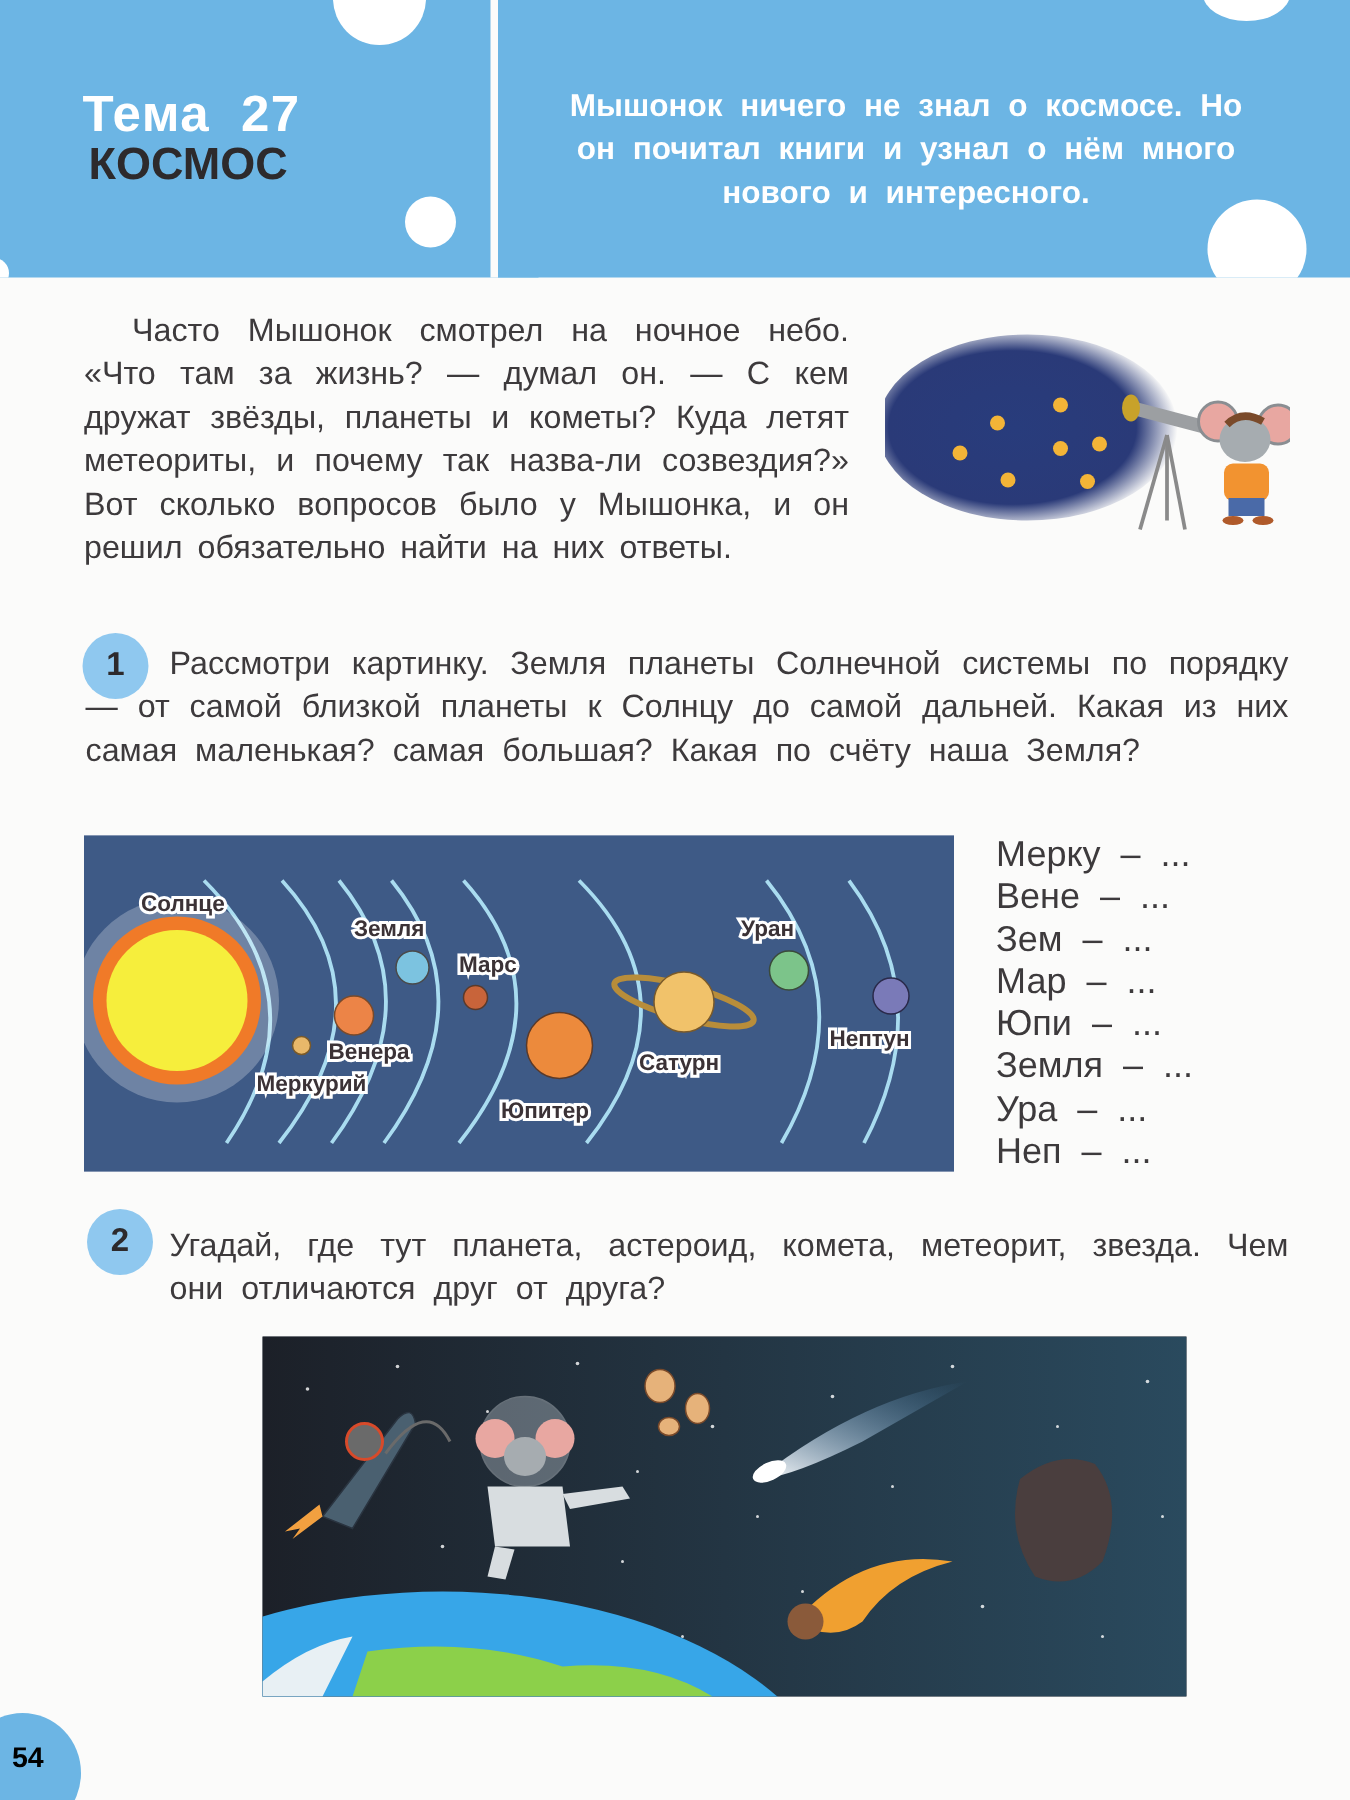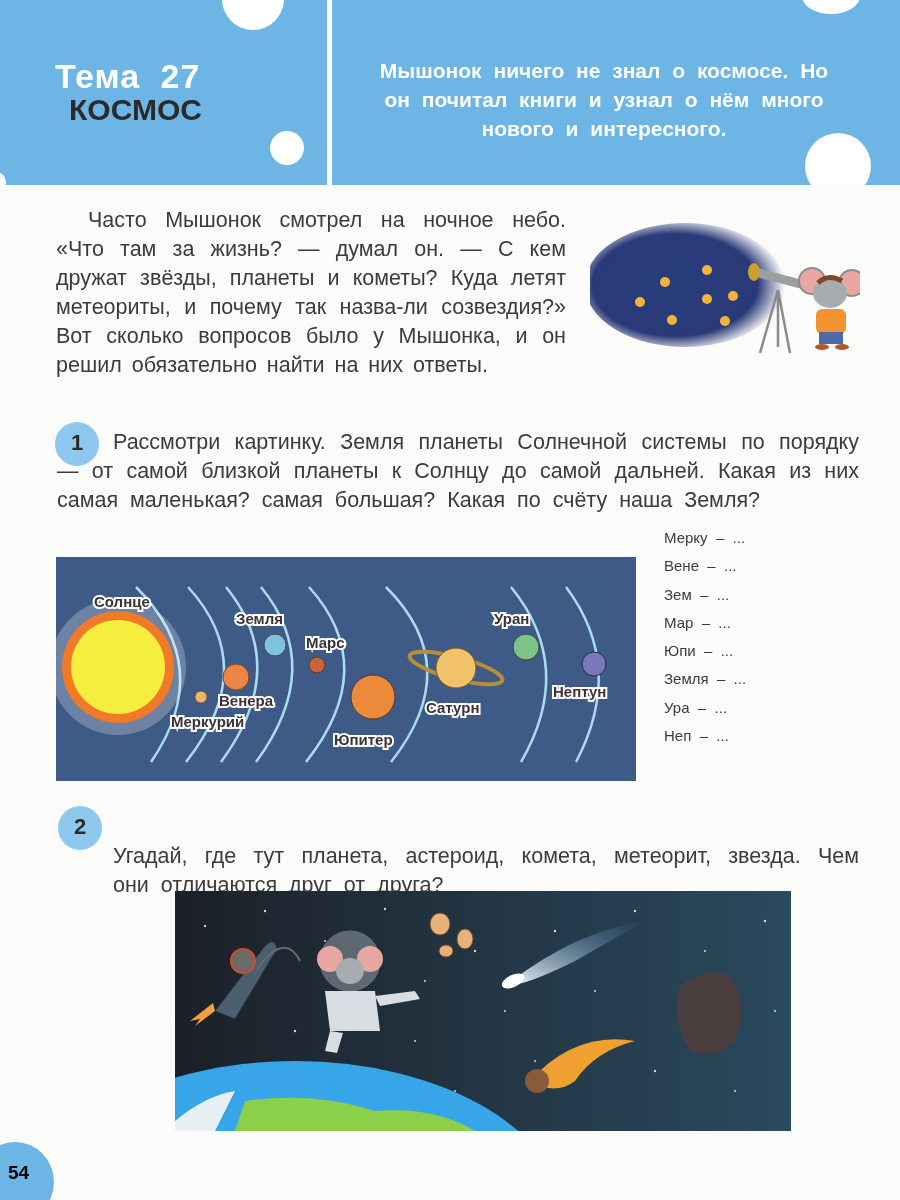--- a/index.html
+++ b/index.html
@@ -2,31 +2,31 @@
 <html><head>
 <meta charset="utf-8">
 <style>
   html, body { margin:0; padding:0; }
   body { width:900px; height:1200px; background:#fbfbfa; position:relative; overflow:hidden; font-family:"Liberation Sans", sans-serif; color:#3d3a3c; }
   .hdr-left { position:absolute; left:0; top:0; width:327px; height:185px; background:#6cb5e4; overflow:hidden;padding-left:32px; }
   .hdr-right { position:absolute; left:332px; top:0; width:568px; height:185px; background:#6cb5e4; overflow:hidden;text-align:center; }
   .hdr-divider { position:absolute; left:327px; top:0; width:5px; height:185px; background:#fbfbfa; }
   .dot { position:absolute; border-radius:50%; background:#fff; }
   .tema { position:absolute; left:55px; top:57px; font-size:34px; font-weight:bold; color:#fff; letter-spacing:1px; word-spacing:10px; }
-  .tema-sub { position:absolute; left:69px; top:93px; font-size:30px; font-weight:bold; color:#2d2a2c; }
+  .tema-sub { position:absolute; left:59px; top:93px; font-size:30px; font-weight:bold; color:#2d2a2c; }
   .intro-hdr { position:absolute; left:32px; top:56px; width:480px; font-size:21px; font-weight:bold; color:#fff; line-height:29px; word-spacing:6px; }
   .story { position:absolute; left:56px; top:206px; width:510px; font-size:21.5px; line-height:29px; text-align:justify; word-spacing:4px; }
   .story p { margin:0; text-indent:32px; }
   .telescope { position:absolute; left:590px; top:205px; width:270px; height:150px; }
   .task-num { position:absolute; width:44px; height:44px; border-radius:50%; background:#8fc8ef; font-weight:bold; font-size:22px; color:#2d2a2c; text-align:center; line-height:42px; }
   .task-text { position:absolute; font-size:21.5px; line-height:29px; text-align:justify; word-spacing:6px; }
   .t1 { left:57px; top:428px; width:802px; text-indent:56px; }
-  .t2 { left:113px; top:816px; width:746px;margin-top:26px; }
+  .t2 { left:113px; top:816px; width:746px; }
   .solar { position:absolute; left:56px; top:557px; width:580px; height:224px; background:#3e5a86; }
-  .answers { position:absolute; left:664px; top:524px; font-size:15px; line-height:28.3px; }
+  .answers { position:absolute; left:664px; top:556px; font-size:24px; line-height:28.3px; }
   .answers div { white-space:pre; }
   .space { position:absolute; left:175px; top:891px; width:616px; height:240px; background:#1f2731; overflow:hidden; }
   .page-num { position:absolute; left:-24px; top:1142px; width:78px; height:80px; border-radius:50%; background:#6cb5e4; }
   .page-num span { position:absolute; left:32px; top:20px; font-size:19px; font-weight:bold; color:#000000; }
   .lbl { font-family:"Liberation Sans", sans-serif; font-weight:bold; font-size:15px; fill:#3b3236; stroke:#fff; stroke-width:4px; paint-order:stroke; }
 </style>
 </head>
 <body>
 
 <div class="hdr-left">

